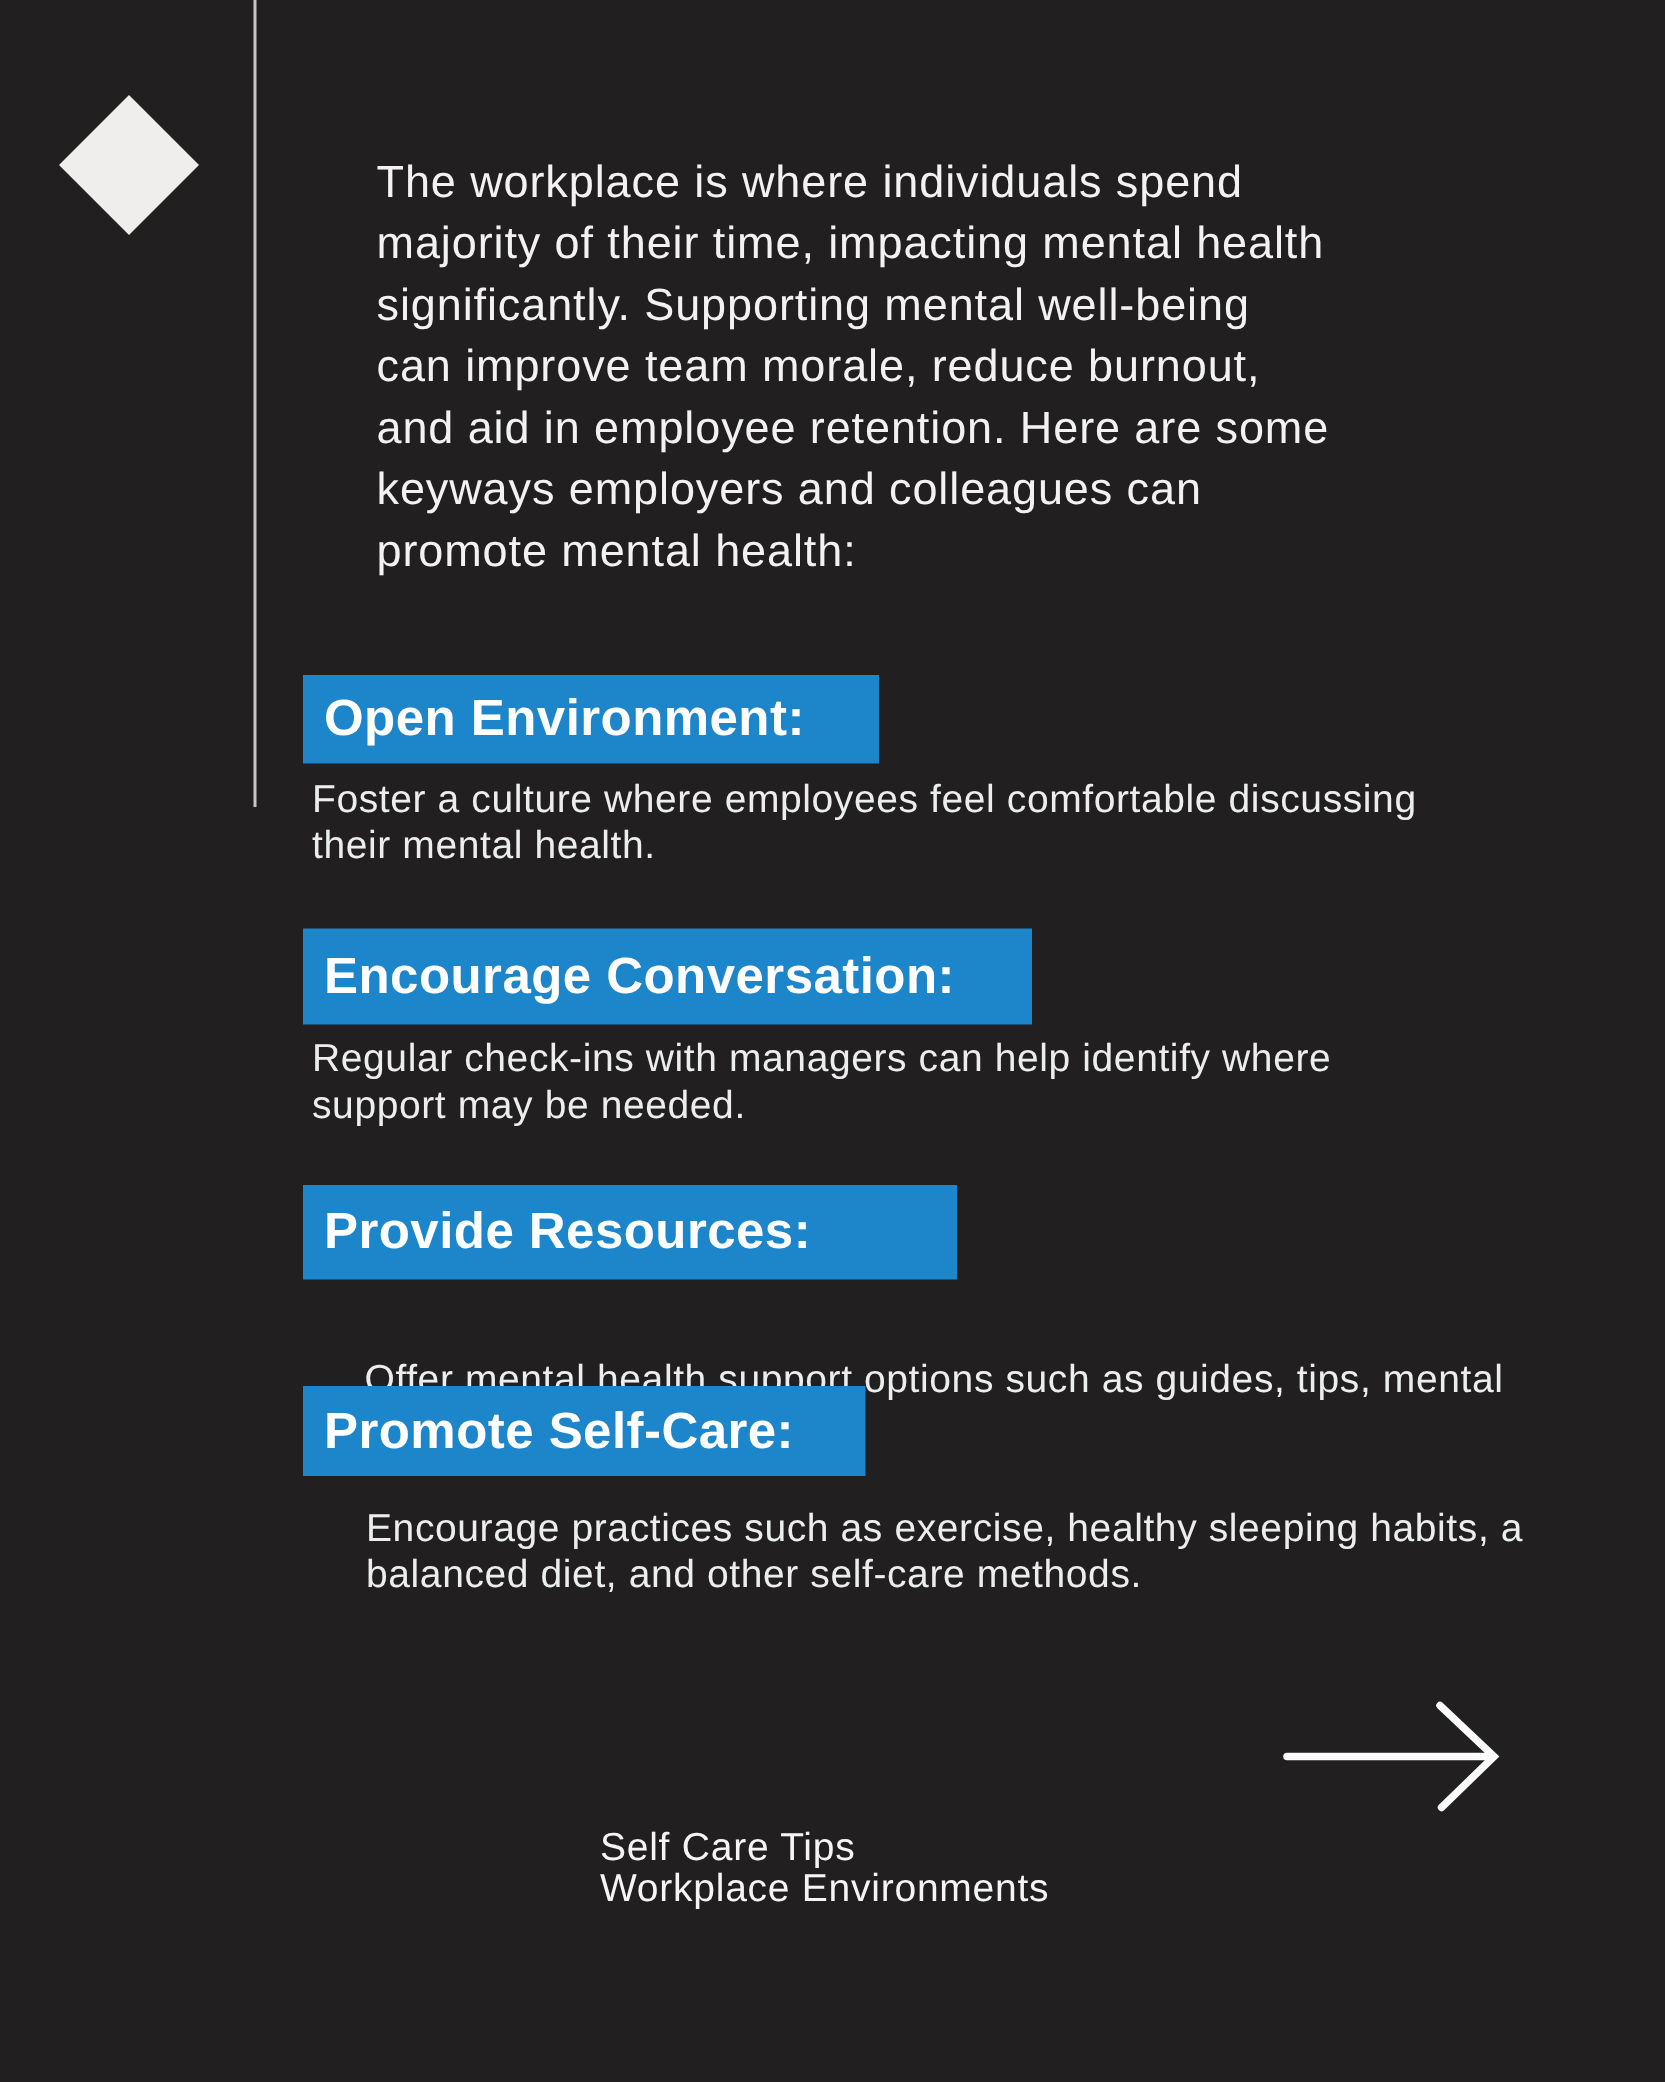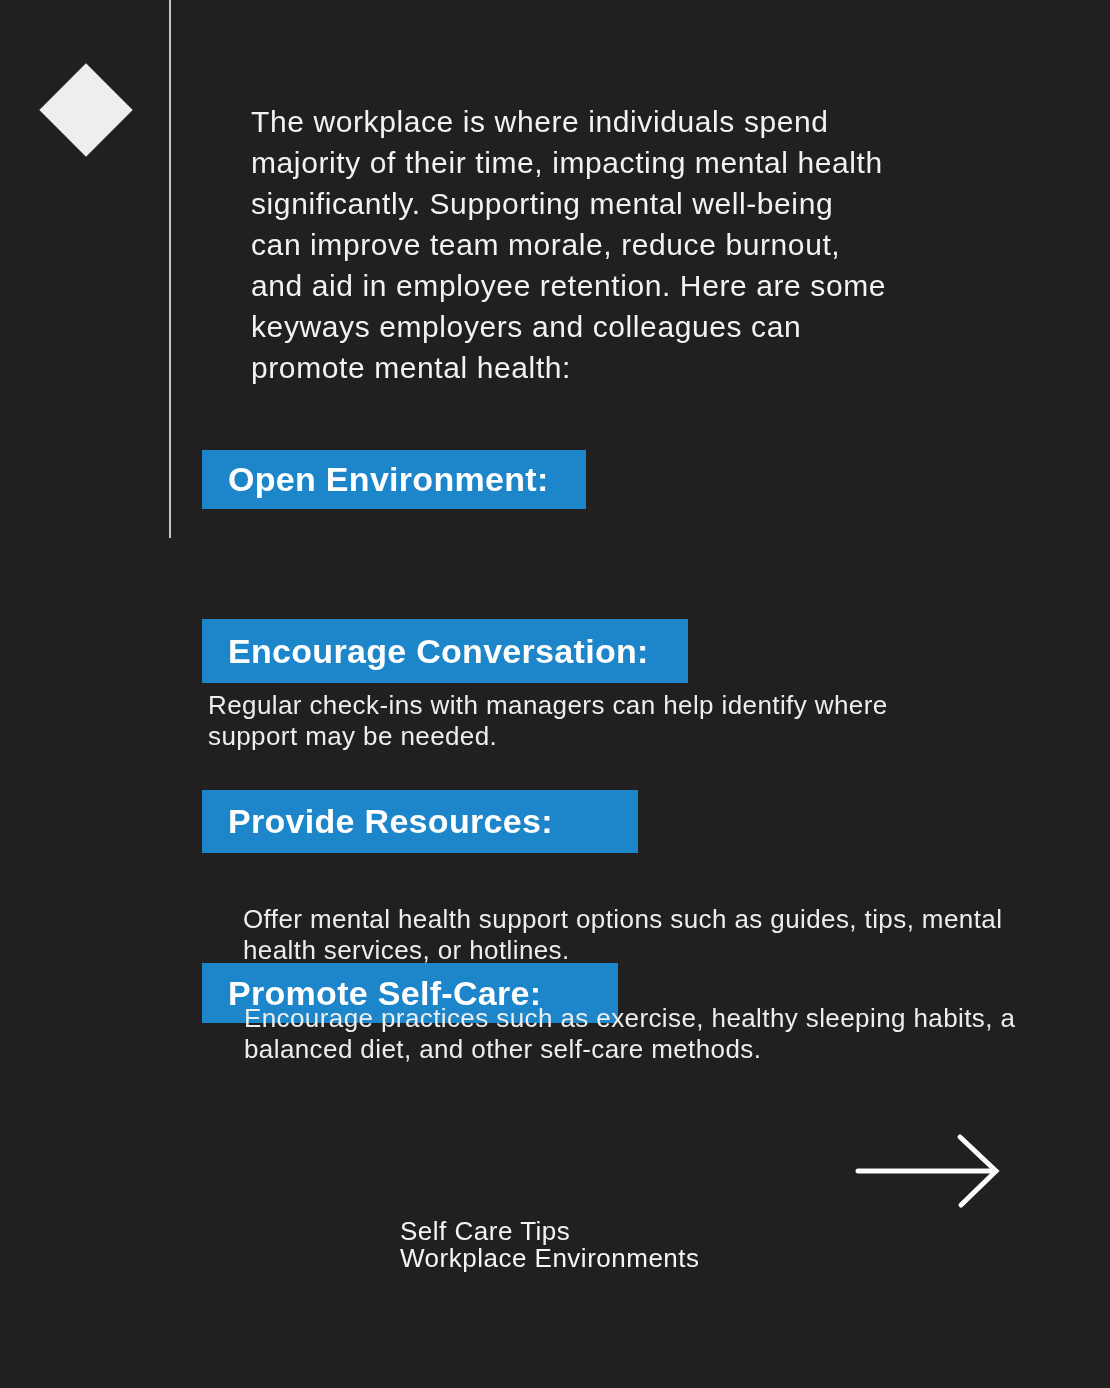--- a/index.html
+++ b/index.html
@@ -48,27 +48,27 @@
     position: absolute;
     left: 202px;
     box-sizing: border-box;
     background: #1d86ca;
     color: #fdfefd;
     font-weight: bold;
     font-size: 34px;
     letter-spacing: 0.3px;
     display: flex;
     align-items: center;
-    padding-left: 26px;
+    padding-left: 14px;
     white-space: nowrap;
   }
   .bar-1 { top: 450px; width: 384px; height: 59px; }
   .bar-2 { top: 619px; width: 486px; height: 64px; }
   .bar-3 { top: 790px; width: 436px; height: 63px; }
-  .bar-4 { top: 963px; width: 416px; height: 60px; text-align: center; }
+  .bar-4 { top: 924px; width: 375px; height: 60px; text-align: center; }
   .body-text {
     position: absolute;
     left: 208px;
     width: 810px;
     font-size: 26px;
     line-height: 31px;
     letter-spacing: 0.4px;
     color: #eceeed;
     white-space: pre-line;
   }
@@ -105,20 +105,22 @@
 majority of their time, impacting mental health
 significantly. Supporting mental well-being
 can improve team morale, reduce burnout,
 and aid in employee retention. Here are some
 keyways employers and colleagues can
 promote mental health:</div>
 
   <div class="bar bar-1">
     <span>Open Environment:</span>
   </div>
+  <div class="body-text body-1">Foster a culture where employees feel comfortable discussing
+their mental health.</div>
 
   <div class="bar bar-2">
     <span>Encourage Conversation:</span>
   </div>
   <div class="body-text body-2">Regular check-ins with managers can help identify where
 support may be needed.</div>
 
   <div class="bar bar-3">
     <span>Provide Resources:</span>
   </div>

